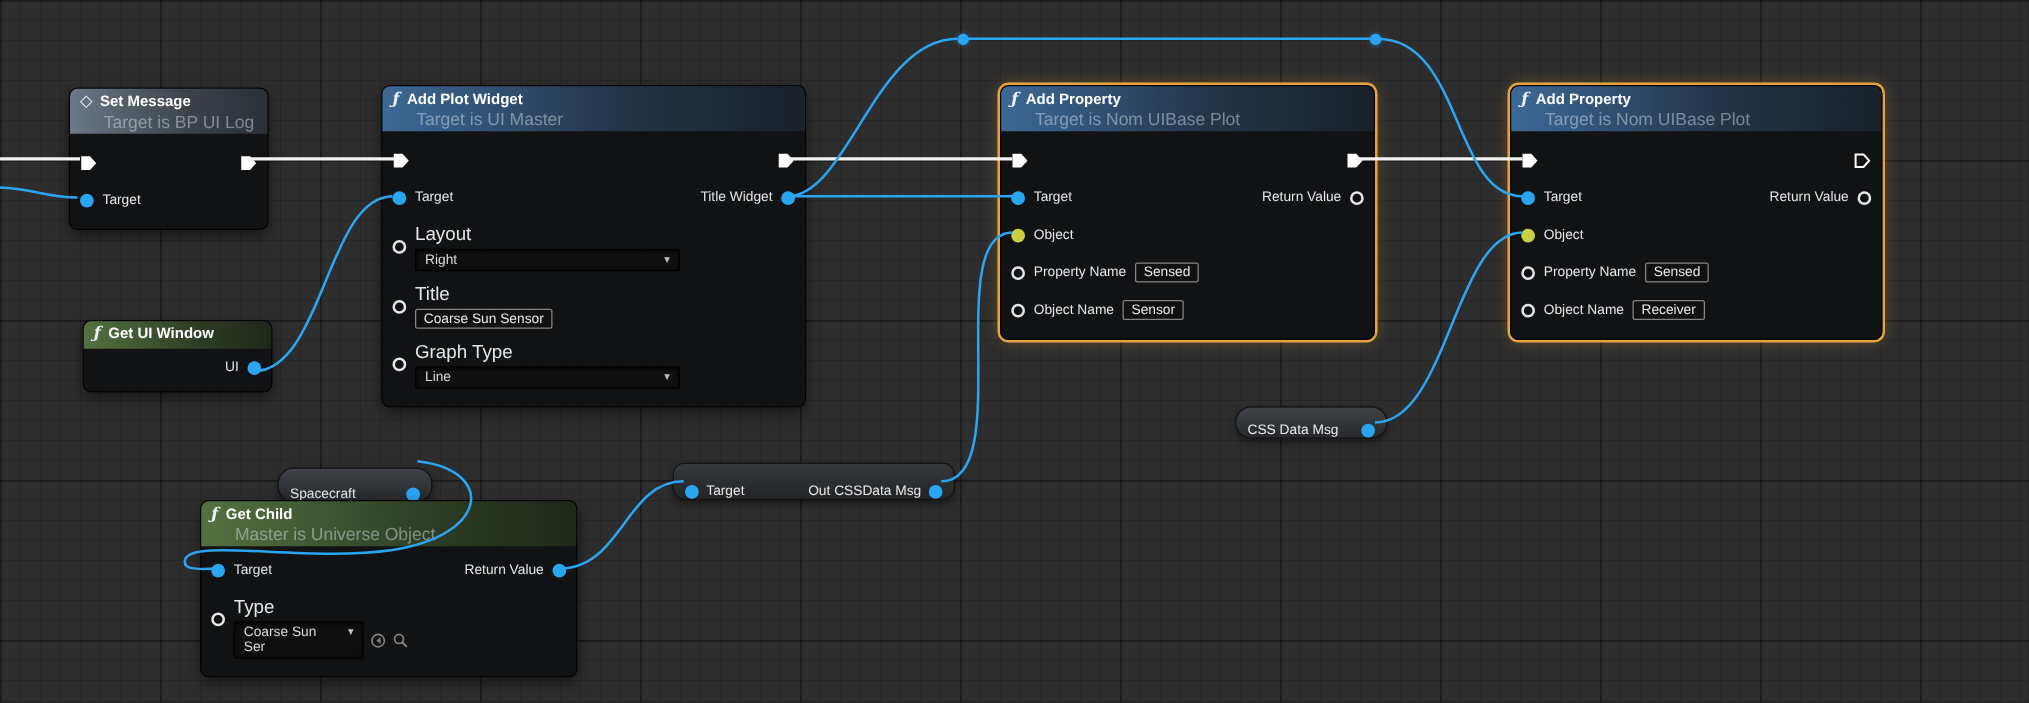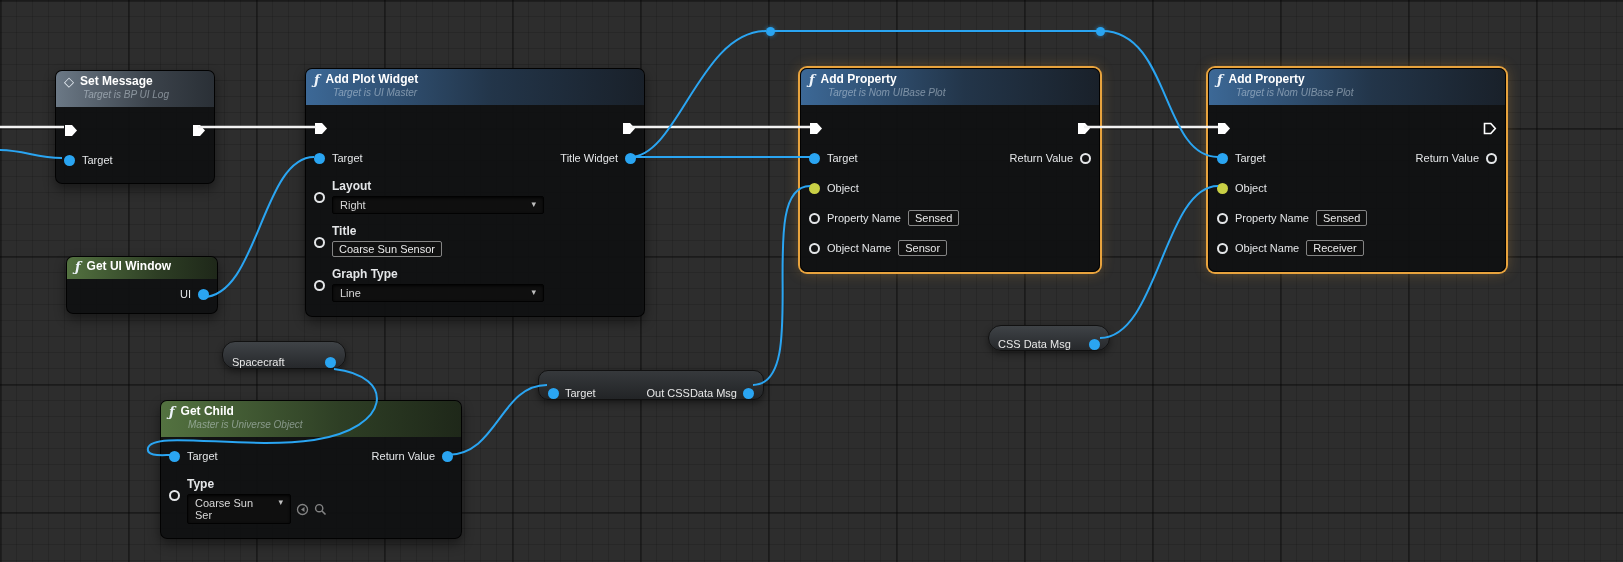--- a/index.html
+++ b/index.html
@@ -24,39 +24,39 @@
     color:#e4e6e8;font-size:11px;
   }
   .node.selected{box-shadow:0 0 0 2px #e8a33d, 0 0 14px rgba(232,163,61,0.35);}
   .nheader{box-sizing:border-box;height:36px;padding:3px 8px 0 8px;border-radius:6px 6px 0 0;overflow:hidden;}
   .nheader.compact{height:22px;padding-top:2px;}
   .hdr-blue{background:linear-gradient(90deg, rgba(62,108,156,0.96) 0%, rgba(36,56,78,0.92) 55%, rgba(26,34,44,0.90) 100%);}
   .hdr-gray{background:linear-gradient(90deg, rgba(112,126,140,0.95) 0%, rgba(62,70,79,0.92) 60%, rgba(45,51,58,0.90) 100%);}
   .hdr-green{background:linear-gradient(90deg, rgba(86,118,66,0.96) 0%, rgba(48,66,38,0.92) 60%, rgba(32,42,26,0.90) 100%);}
   .ntitle{display:flex;align-items:center;gap:6px;font-weight:bold;font-size:12px;color:#fff;white-space:nowrap;}
   .fn-icon{font-family:"DejaVu Serif",serif;font-style:italic;font-weight:bold;font-size:13px;color:#eef4fa;line-height:1;}
-  .nsub{font-style:italic;font-size:10px;color:rgba(225,235,245,0.45);margin-left:19px;margin-top:1px;white-space:nowrap;}
+  .nsub{font-size:14px;color:rgba(225,235,245,0.45);margin-left:19px;margin-top:1px;white-space:nowrap;}
   .nbody{padding:8px 0 8px 0;}
   .prow{display:flex;align-items:center;height:30px;padding:0 8px;gap:7px;white-space:nowrap;}
   .sp{flex:1;}
   .pin{display:inline-block;width:11px;height:11px;border-radius:50%;box-sizing:border-box;flex:none;}
   .pin.hollow{background:transparent !important;border:2px solid;}
   .pin-blue{background:#2aa5f2;border-color:#2aa5f2;}
   .pin-yellow{background:#c9d045;border-color:#c9d045;}
   .pin-pink{background:#e2399f;border-color:#e2399f;}
   .pin-green{background:#53d453;border-color:#53d453;}
   .pin-purple{background:#7d5fd0;border-color:#7d5fd0;}
   .exec-pin{width:14px;height:13px;flex:none;}
   .tfield{background:#101010;border:1px solid #848484;border-radius:2px;padding:1px 6px;color:#e9e9e9;font-size:11px;white-space:nowrap;}
   .dropdown{box-sizing:border-box;background:#0f0f0f;border:1px solid #020202;border-radius:2px;padding:2px 7px;color:#d9d9d9;font-size:11px;display:flex;align-items:flex-start;justify-content:space-between;box-shadow:inset 0 1px 3px rgba(0,0,0,0.9);}
   .chev{color:#c0c0c0;font-size:9px;margin-left:8px;}
   .param{display:flex;gap:7px;padding:0 10px 0 8px;margin:6px 0 10px 0;}
   .param .pin{margin-top:13px;}
   .pcol{display:flex;flex-direction:column;gap:3px;}
-  .plabel{font-size:12px;color:#e4e6e8;font-weight:bold;}
+  .plabel{font-size:15px;color:#e4e6e8;}
   .pill{position:absolute;z-index:2;display:flex;align-items:flex-end;gap:6px;box-sizing:border-box;
     background:linear-gradient(180deg,#3f4347,#26282b);
     border:1px solid #111;border-radius:13px;padding:0 9px;color:#e8e8e8;font-size:11px;
     box-shadow:0 3px 7px rgba(0,0,0,0.45);}
   .reroute{position:absolute;z-index:6;width:9px;height:9px;border-radius:50%;background:#2aa5f2;box-shadow:0 0 4px rgba(42,165,242,0.6);}
   .icon-btn{display:inline-flex;align-items:center;opacity:0.75;margin-left:5px;}
 </style>
 </head>
 <body>
 
@@ -257,21 +257,21 @@
     </div>
     <div class="nbody" style="padding-top:0;padding-bottom:4px">
       <div class="prow">
         <span class="sp"></span>
         <span>UI</span>
         <span class="pin pin-blue"></span>
       </div>
     </div>
   </div>
 
-  <div class="pill" style="left:222px;top:341px;width:124px;height:28px">
+  <div class="pill" style="left:222px;top:374px;width:124px;height:28px">
     <span class="sp">Spacecraft</span>
     <span class="pin pin-blue"></span>
   </div>
 
   <div class="node" style="left:160px;top:400px;width:300px">
     <div class="nheader hdr-green">
       <div class="ntitle">
         <span class="fn-icon">ƒ</span>
         <span>Get Child</span>
       </div>

